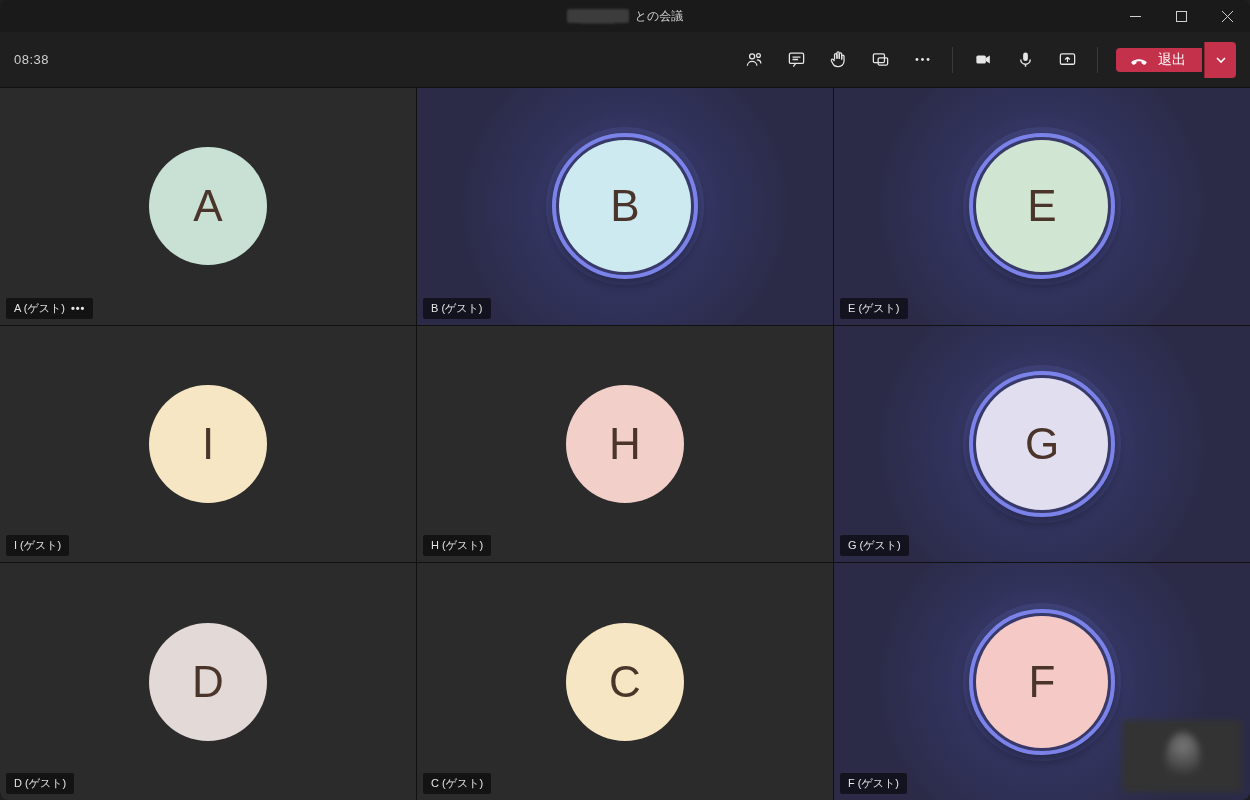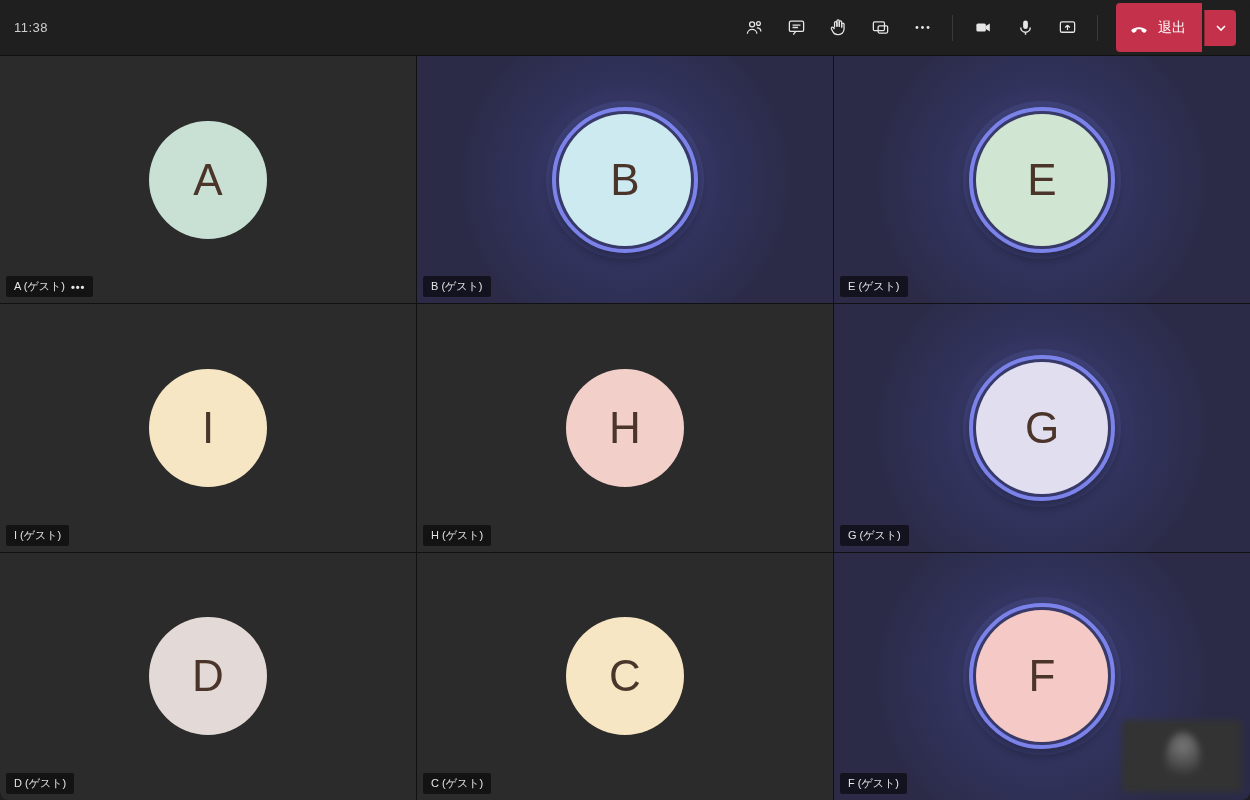--- a/index.html
+++ b/index.html
@@ -15,21 +15,21 @@
   .win-btn svg { width: 11px; height: 11px; }
 
   
   .toolbar { height: 56px; background: #1f1f1f; display: flex; align-items: center; padding: 0 14px; border-bottom: 1px solid #111; }
   .toolbar .time { color: #cfcfcf; font-size: 13px; letter-spacing: 0.5px; }
   .toolbar .spacer { flex: 1; }
   .toolbar .tool-group { display: flex; align-items: center; gap: 2px; }
   .tool-btn { width: 40px; height: 40px; display: flex; align-items: center; justify-content: center; border-radius: 4px; cursor: pointer; color: #e6e6e6; }
   .tool-btn svg { width: 19px; height: 19px; }
   .divider { width: 1px; height: 26px; background: #3a3a3a; margin: 0 8px; }
-  .leave-btn { height: 49px; background: #c4314b; border-radius: 4px 0 0 4px; display: flex; align-items: center; gap: 10px; padding: 0 16px 0 14px; color: #fff; font-size: 14px; cursor: pointer; margin-left: 8px; }
+  .leave-btn { height: 24px; background: #c4314b; border-radius: 4px 0 0 4px; display: flex; align-items: center; gap: 10px; padding: 0 16px 0 14px; color: #fff; font-size: 14px; cursor: pointer; margin-left: 8px; }
   .leave-btn svg { width: 18px; height: 18px; }
   .leave-more { height: 36px; width: 32px; background: #c4314b; border-radius: 0 4px 4px 0; display: flex; align-items: center; justify-content: center; color: #fff; cursor: pointer; border-left: 1px solid rgba(0,0,0,0.25); }
   .leave-more svg { width: 12px; height: 12px; }
 
   
   .grid { flex: 1; display: grid; grid-template-columns: repeat(3, 1fr); grid-template-rows: repeat(3, 1fr); gap: 1px; background: #111; position: relative; }
   .tile { position: relative; background: #2b2b2b; overflow: hidden; display: flex; align-items: center; justify-content: center; }
   .tile.speaking { background: #2b2b48; }
   .tile.speaking::before { content: ""; position: absolute; inset: 0; background: radial-gradient(circle at center, rgba(120,130,255,0.35) 0%, rgba(68,72,150,0.25) 40%, rgba(43,43,72,0) 70%); pointer-events: none; }
   .avatar-wrap { position: relative; display: flex; align-items: center; justify-content: center; }
@@ -42,23 +42,46 @@
   
   .self-pip { position: absolute; right: 8px; bottom: 8px; width: 120px; height: 72px; background: #333; border-radius: 4px; filter: blur(3px); z-index: 5; }
   .self-pip::after { content: ""; position: absolute; left: 44px; top: 12px; width: 34px; height: 48px; background: radial-gradient(circle at 50% 30%, #777 0%, #555 40%, #333 80%); border-radius: 50% 50% 40% 40%; }
 
 </style>
 </head>
 <body>
 
 <div class="window">
 
+  <div class="titlebar">
+    <div class="title-group">
+      <span class="title-blur">████</span>
+      <span>との会議</span>
+    </div>
+    <div class="win-controls">
+      <div class="win-btn">
+        <svg viewBox="0 0 11 11">
+            <path d="M0 5.5 H11" stroke="currentColor" stroke-width="1"></path>
+          </svg>
+      </div>
+      <div class="win-btn">
+        <svg viewBox="0 0 11 11">
+            <rect x="0.5" y="0.5" width="10" height="10" fill="none" stroke="currentColor" stroke-width="1"></rect>
+          </svg>
+      </div>
+      <div class="win-btn">
+        <svg viewBox="0 0 11 11">
+            <path d="M0 0 L11 11 M11 0 L0 11" stroke="currentColor" stroke-width="1"></path>
+          </svg>
+      </div>
+    </div>
+  </div>
 
   <div class="toolbar">
-    <div class="time">11:38</div>
+    <div class="time">08:38</div>
     <div class="spacer"></div>
     <div class="tool-group">
       <div class="tool-btn">
         <svg viewBox="0 0 24 24" fill="none" stroke="currentColor" stroke-width="1.6">
           <circle cx="9" cy="8" r="3.2"></circle>
             <path d="M3 20c0-3.2 2.8-5.5 6-5.5s6 2.3 6 5.5"></path>
           <circle cx="17" cy="7" r="2.4"></circle>
             <path d="M15 12.5c2.8 0 5 1.8 5 4.5"></path>
         </svg>
       </div>

